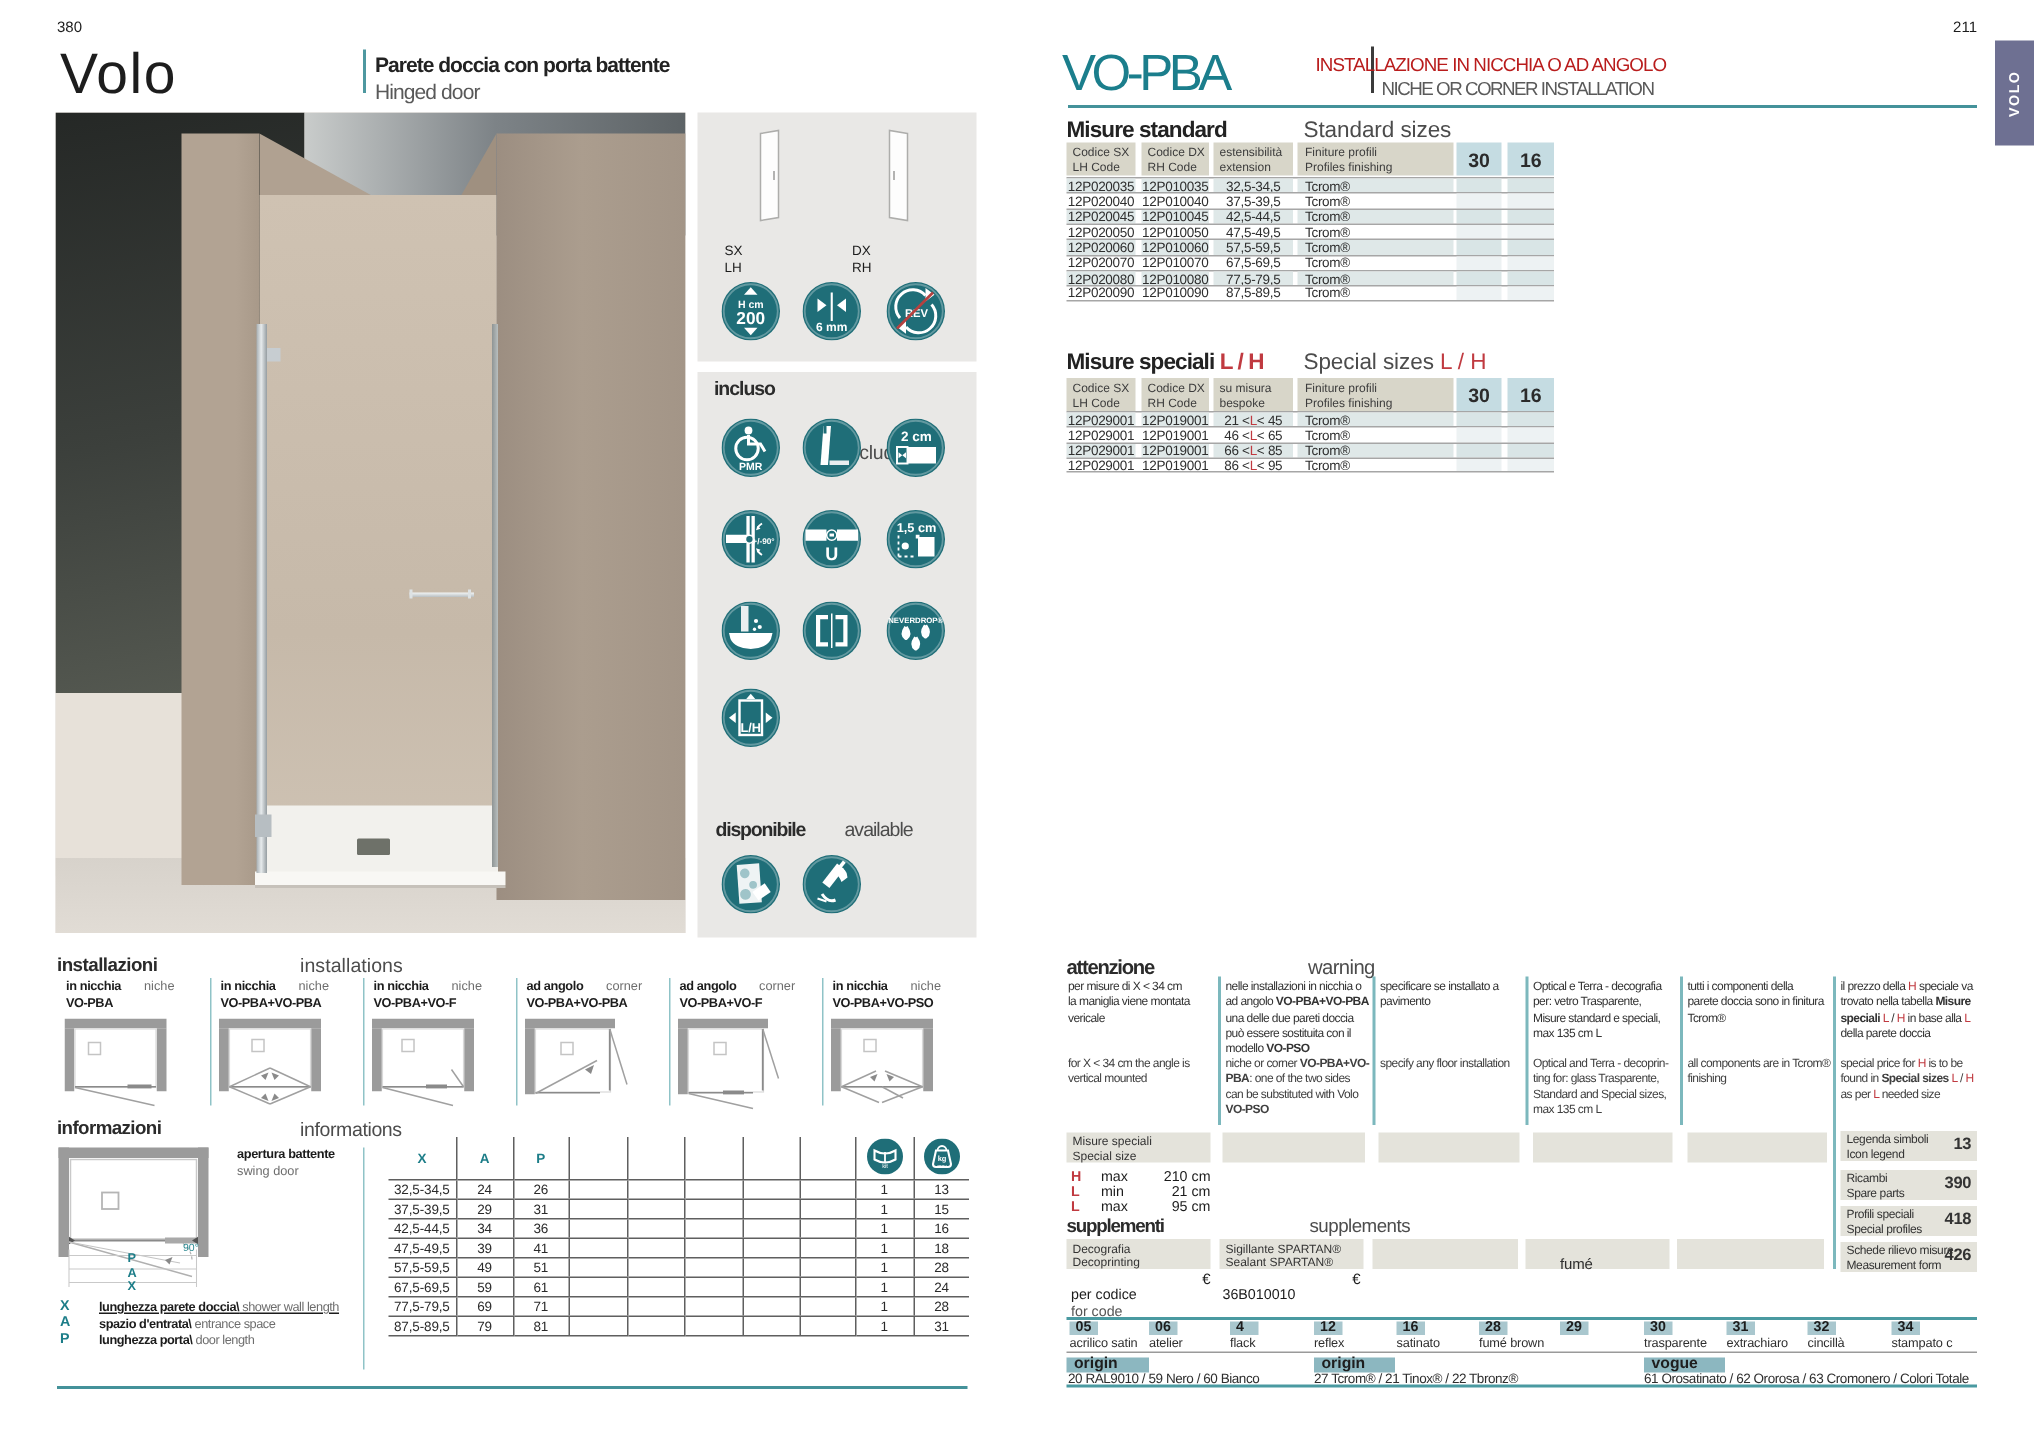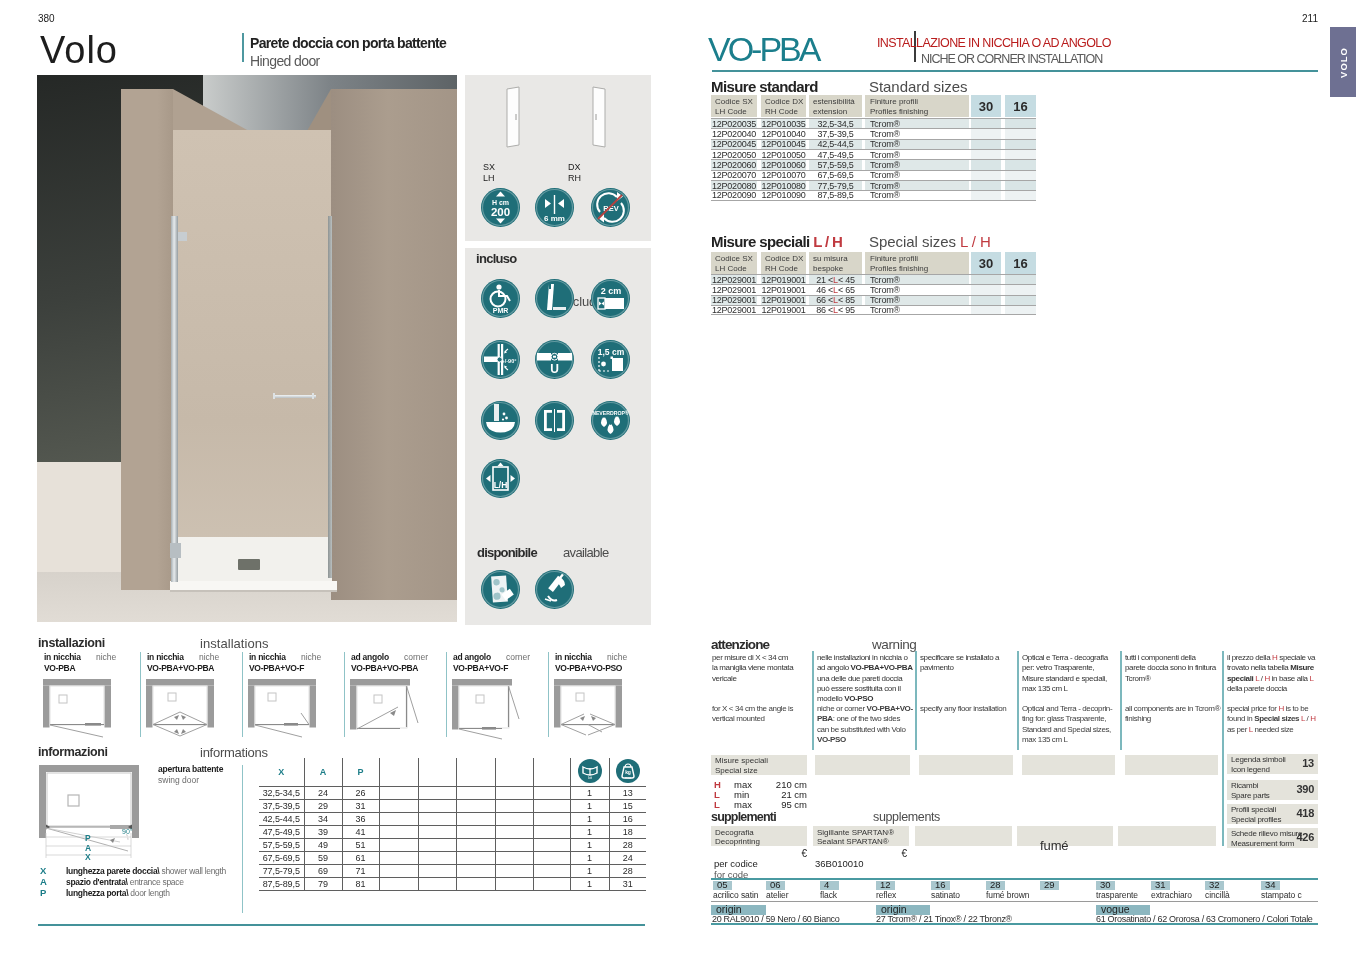--- a/index.html
+++ b/index.html
@@ -1,19 +1,19 @@
 <!DOCTYPE html>
 <html><head>
 <meta charset="utf-8">
 <style>
   html,body{margin:0;padding:0;background:#fff;}
   #pg{position:relative;width:1356px;height:959px;background:#fff;overflow:hidden;
       font-family:"Liberation Sans",sans-serif;color:#1c1c1c;}
   .t{position:absolute;white-space:nowrap;}
-  .b{font-weight:normal;text-align:right;}
+  .b{font-weight:bold;text-align:right;}
   .teal{color:#1c7d88;}
   .red{color:#c03a40;}
   .abs{position:absolute;}
   svg{display:block;}
   .gbox{position:absolute;background:#e4e3db;}
   .std{position:absolute;left:711px;width:325px;}
   .hcell{position:absolute;top:0;height:22px;background:#d8d6c9;font-size:8px;line-height:9.5px;color:#3c3c3c;padding-top:2px;padding-left:4px;box-sizing:border-box;}
   .hnum{position:absolute;top:0;height:22px;background:#c5dce2;font-size:13px;font-weight:bold;color:#2b2b2b;display:flex;align-items:center;justify-content:center;}
   .r{position:relative;height:10.34px;border-top:1px solid #a6a6a6;box-sizing:border-box;}
   .rl{border-bottom:1px solid #a6a6a6;}
@@ -338,21 +338,21 @@
   <line x1="95" y1="70" x2="95" y2="95" stroke="#c9c9c9" stroke-width=".7"></line>
   <text x="86" y="71" fill="#2d8a92" font-size="7" font-family="Liberation Sans">90°</text>
 </svg>
 <div class="t teal" style="left:85px;top:833px;font-size:8.5px;font-weight:bold;">P</div>
 <div class="t teal" style="left:85px;top:843px;font-size:8.5px;font-weight:bold;">A</div>
 <div class="t teal" style="left:85px;top:852px;font-size:8.5px;font-weight:bold;">X</div>
 <div class="t" style="left:158px;top:764px;font-size:8.5px;letter-spacing:-.25px;font-weight:bold;">apertura battente</div>
 <div class="t" style="left:158px;top:775px;font-size:8.5px;color:#6d6d6d;">swing door</div>
 <div class="abs" style="left:242px;top:765px;width:1px;height:148px;background:#8fc3c7;"></div>
 <div class="t teal" style="left:40px;top:865px;font-size:9.5px;font-weight:bold;">X</div>
-<div class="t" style="left:66px;top:866px;font-size:8.5px;letter-spacing:-.3px;"><b>lunghezza parete doccia\</b><span style="color:#6d6d6d;"> shower wall length</span></div>
+<div class="t" style="left:66px;top:866px;font-size:8.5px;letter-spacing:-.3px;text-decoration:underline;"><b>lunghezza parete doccia\</b><span style="color:#6d6d6d;"> shower wall length</span></div>
 <div class="t teal" style="left:40px;top:876px;font-size:9.5px;font-weight:bold;">A</div>
 <div class="t" style="left:66px;top:877px;font-size:8.5px;letter-spacing:-.3px;"><b>spazio d'entrata\</b><span style="color:#6d6d6d;"> entrance space</span></div>
 <div class="t teal" style="left:40px;top:887px;font-size:9.5px;font-weight:bold;">P</div>
 <div class="t" style="left:66px;top:888px;font-size:8.5px;letter-spacing:-.3px;"><b>lunghezza porta\</b><span style="color:#6d6d6d;"> door length</span></div>
 <table style="position:absolute;left:259px;top:758px;width:387px;border-collapse:collapse;table-layout:fixed;font-size:9px;color:#2a2a2a;letter-spacing:-.1px;">
 <colgroup>
         <col style="width:45px">
         <col style="width:38px">
         <col style="width:37px">
         <col style="width:39px">
@@ -690,21 +690,21 @@
     <div class="t b" style="left:880px;top:879px;font-size:9.5px;">12</div>
     <div class="t" style="left:876px;top:890px;font-size:8.5px;letter-spacing:-.1px;color:#2e2e2e;">reflex</div>
 <div class="abs" style="left:931px;top:881px;width:19px;height:8.5px;background:#a9c7ce;"></div>
     <div class="t b" style="left:935px;top:879px;font-size:9.5px;">16</div>
     <div class="t" style="left:931px;top:890px;font-size:8.5px;letter-spacing:-.1px;color:#2e2e2e;">satinato</div>
 <div class="abs" style="left:986px;top:881px;width:19px;height:8.5px;background:#a9c7ce;"></div>
     <div class="t b" style="left:990px;top:879px;font-size:9.5px;">28</div>
     <div class="t" style="left:986px;top:890px;font-size:8.5px;letter-spacing:-.1px;color:#2e2e2e;">fumé brown</div>
 <div class="abs" style="left:1040px;top:881px;width:19px;height:8.5px;background:#a9c7ce;"></div>
     <div class="t b" style="left:1044px;top:879px;font-size:9.5px;">29</div>
-    <div class="t" style="left:1040px;top:838px;font-size:13px;letter-spacing:-.1px;color:#2e2e2e;">fumé</div>
+    <div class="t" style="left:1040px;top:838px;font-size:10px;letter-spacing:-.1px;color:#2e2e2e;">fumé</div>
 <div class="abs" style="left:1096px;top:881px;width:19px;height:8.5px;background:#a9c7ce;"></div>
     <div class="t b" style="left:1100px;top:879px;font-size:9.5px;">30</div>
     <div class="t" style="left:1096px;top:890px;font-size:8.5px;letter-spacing:-.1px;color:#2e2e2e;">trasparente</div>
 <div class="abs" style="left:1151px;top:881px;width:19px;height:8.5px;background:#a9c7ce;"></div>
     <div class="t b" style="left:1155px;top:879px;font-size:9.5px;">31</div>
     <div class="t" style="left:1151px;top:890px;font-size:8.5px;letter-spacing:-.1px;color:#2e2e2e;">extrachiaro</div>
 <div class="abs" style="left:1205px;top:881px;width:19px;height:8.5px;background:#a9c7ce;"></div>
     <div class="t b" style="left:1209px;top:879px;font-size:9.5px;">32</div>
     <div class="t" style="left:1205px;top:890px;font-size:8.5px;letter-spacing:-.1px;color:#2e2e2e;">cincillà</div>
 <div class="abs" style="left:1261px;top:881px;width:19px;height:8.5px;background:#a9c7ce;"></div>

